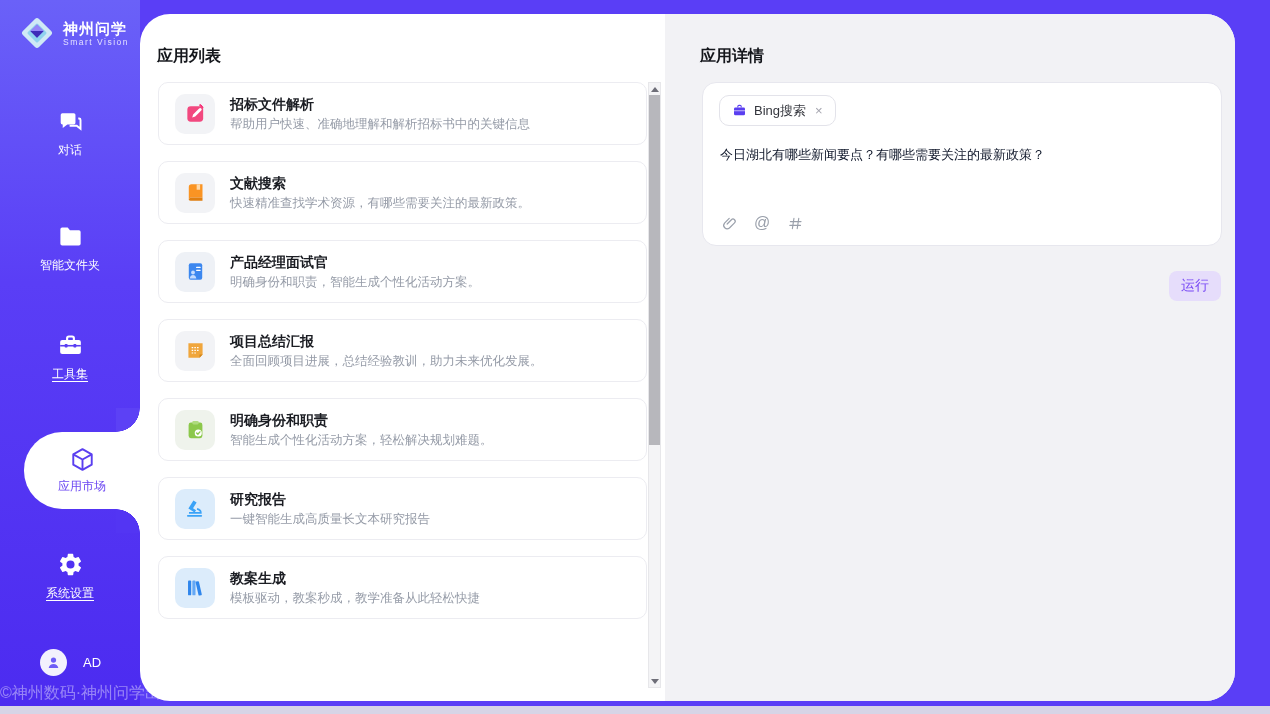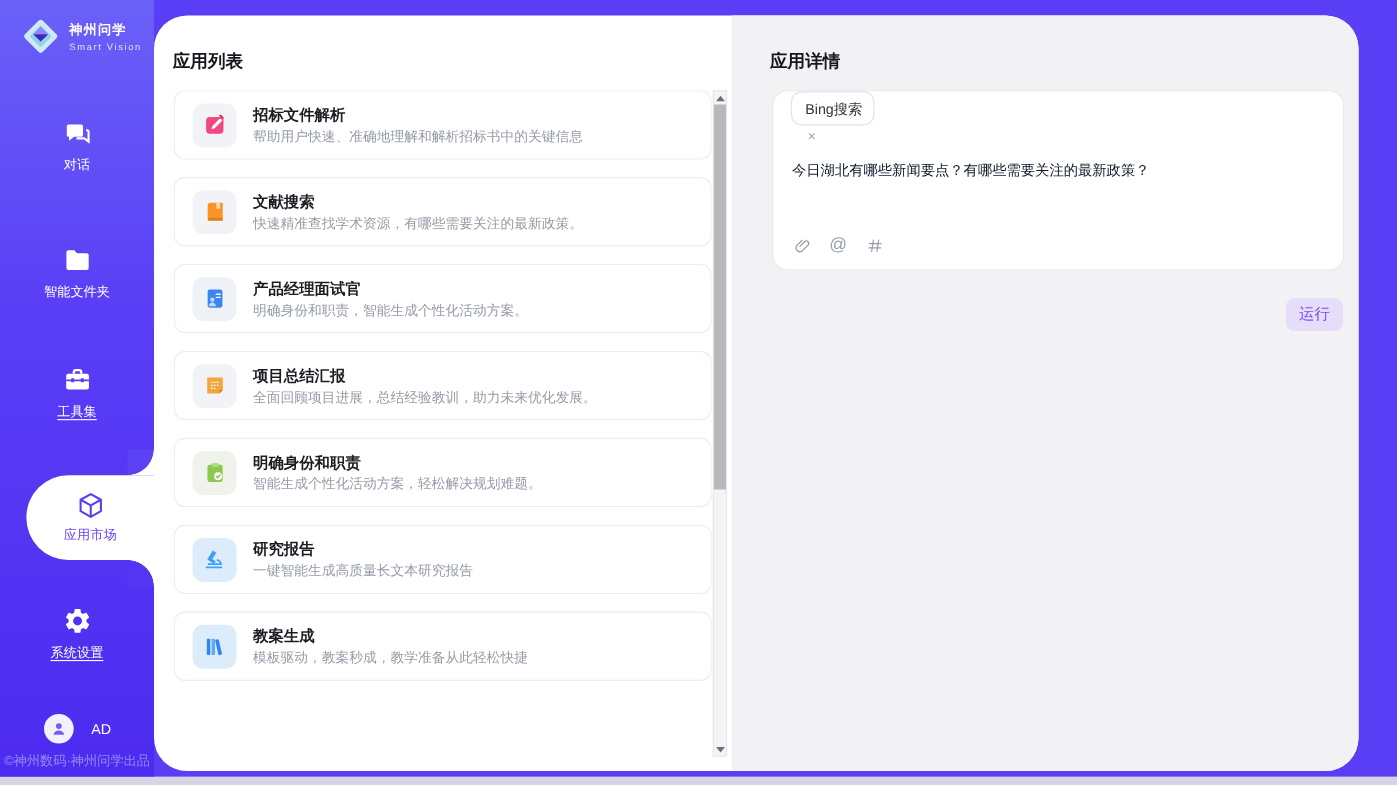--- a/index.html
+++ b/index.html
@@ -6,21 +6,21 @@
   html,body { width:1270px; height:714px; font-family:"Liberation Sans","DejaVu Sans",sans-serif; overflow:hidden; }
   body { background:#d7d4e6; position:relative; }
 
   .purple-bg { position:absolute; left:0; top:0; width:1270px; height:706px; background:#5a3ef6; }
 
   
   .sidebar { position:absolute; left:0; top:0; width:140px; height:706px;
     background:linear-gradient(180deg,#6a61f8 0%,#5a3ef6 40%,#4c2bf0 100%); z-index:2; }
   .logo { position:absolute; left:18px; top:14px; display:flex; align-items:center; gap:7px; }
   .logo-gem { width:38px; height:38px; }
-  .logo-title { color:#fff; font-size:12px; font-weight:700; letter-spacing:1px; line-height:17px;font-family:Liberation Mono, monospace; }
+  .logo-title { color:#fff; font-size:15px; font-weight:700; letter-spacing:1px; line-height:17px; }
   .logo-sub { color:#e4e1ff; font-size:8.5px; letter-spacing:1.5px; }
 
   .nav { position:absolute; left:0; top:108px; width:140px; }
   .nav-item { display:flex; flex-direction:column; align-items:center; gap:7px; cursor:pointer; }
   .nav-item:nth-child(2) { margin-top:64px; }
   .nav-item:nth-child(3) { margin-top:58px; }
   .nav-item:nth-child(4) { margin-top:49px; }
   .nav-item:nth-child(5) { margin-top:42px; }
   .nav-icon { width:27px; height:27px; display:flex; align-items:center; justify-content:center; }
   .nav-icon svg { width:27px; height:27px; }
@@ -30,22 +30,22 @@
     height:77px; justify-content:center; gap:5px; position:relative; }
   .nav-item.active::before, .nav-item.active::after { content:""; position:absolute; right:0; width:24px; height:24px; }
   .nav-item.active::before { top:-24px; background:radial-gradient(circle at 0 0, #5c41f5 23.5px, #fff 24px); }
   .nav-item.active::after  { bottom:-24px; background:radial-gradient(circle at 0 100%, #5335f3 23.5px, #fff 24px); }
   .nav-item.active .nav-label { color:#6b46f2; }
 
   .user-row { position:absolute; left:40px; top:649px; display:flex; align-items:center; gap:16px; }
   .avatar { width:27px; height:27px; border-radius:50%; background:#f3f1fd; display:flex; align-items:center; justify-content:center; }
   .avatar svg { width:17px; height:17px; }
   .user-name { color:#fff; font-size:13px; }
-  .copyright { position:absolute; left:0; top:683px; width:140px; text-align:center;
-    color:rgba(255,255,255,.42); font-size:12px; white-space:nowrap; }
+  .copyright { position:absolute; left:0; top:683px; width:140px; text-align:left;
+    color:rgba(255,255,255,.42); font-size:16px; white-space:nowrap; }
 
   
   .window { position:absolute; left:140px; top:14px; width:1095px; height:687px;
     background:#fff; border-radius:30px; z-index:1; display:flex; }
 
   .list-pane { width:525px; position:relative; }
   .pane-title { font-size:16px; font-weight:700; color:#15171c; }
   .list-pane .pane-title { position:absolute; left:17px; top:32px; }
 
   .cards { position:absolute; left:18px; top:68px; width:489px; bottom:13px; overflow:hidden; }
@@ -65,22 +65,22 @@
   .sb-up { top:0; } .sb-down { bottom:0; }
   .sb-up::after { content:""; border-left:4px solid transparent; border-right:4px solid transparent; border-bottom:5px solid #6e6e78; }
   .sb-down::after { content:""; border-left:4px solid transparent; border-right:4px solid transparent; border-top:5px solid #6e6e78; }
   .sb-thumb { position:absolute; left:0; top:12px; width:11px; height:350px; background:#b7b7bc; cursor:pointer; }
 
   
   .details-pane { flex:1; background:#f2f2f5; border-radius:0 30px 30px 0; position:relative; }
   .details-pane .pane-title { position:absolute; left:35px; top:32px; }
   .input-card { position:absolute; left:37px; right:13px; top:68px; height:164px; background:#fff;
     border:1px solid #e7e7ee; border-radius:14px; cursor:text; }
-  .chip { position:absolute; left:16px; top:0; height:31px; display:inline-flex; 
-    gap:7px; padding:0 10px 0 12px; border:1px solid #e3e3ea; border-radius:10px; background:#fff;flex-direction:column; }
+  .chip { position:absolute; left:16px; top:12px; height:31px; display:inline-flex; align-items:center;
+    gap:7px; padding:0 10px 0 12px; border:1px solid #e3e3ea; border-radius:10px; background:#fff; }
   .chip svg { width:15px; height:15px; }
   .chip-label { font-size:13px; color:#33353c; }
   .chip-close { font-size:13px; color:#a3a3ad; cursor:pointer; padding:0 2px; }
   .query { position:absolute; left:17px; top:62px; right:20px; font-size:13px; color:#0f172a; line-height:19px; }
   .input-toolbar { position:absolute; left:17px; bottom:13px; display:flex; align-items:center; gap:15px; }
   .tool-icon { width:18px; height:18px; display:flex; align-items:center; justify-content:center;
     color:#9aa0ab; font-size:16px; cursor:pointer; }
   .tool-icon svg { width:17px; height:17px; }
   .run-btn { position:absolute; right:14px; top:257px; width:52px; height:30px; border:none; border-radius:8px;
     background:#e6ddfb; color:#7a4bf5; font-size:14px; font-family:inherit; cursor:pointer; }

